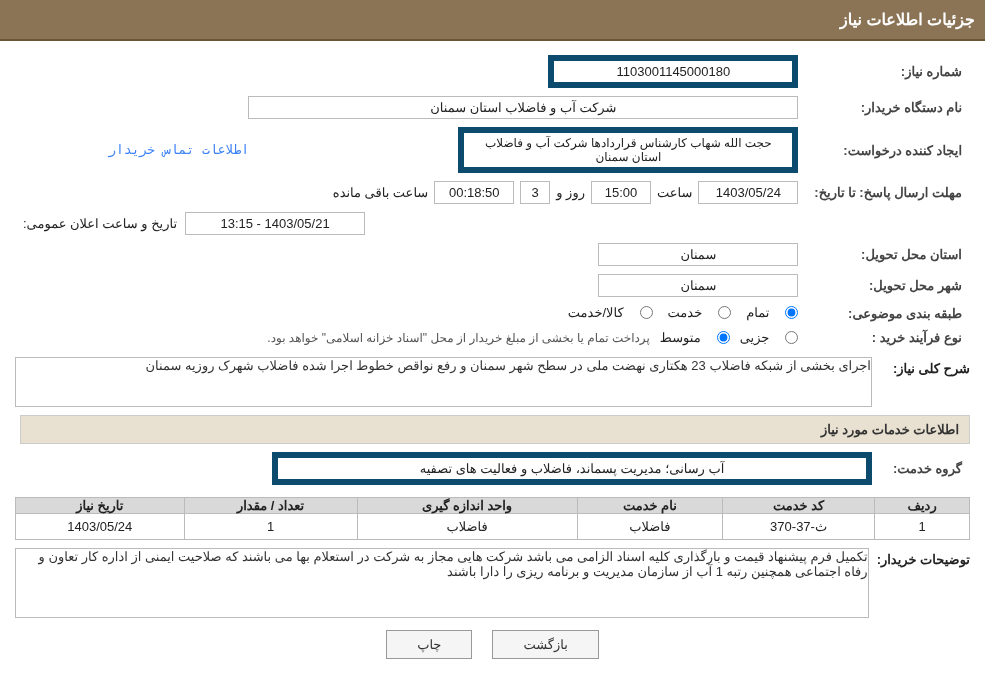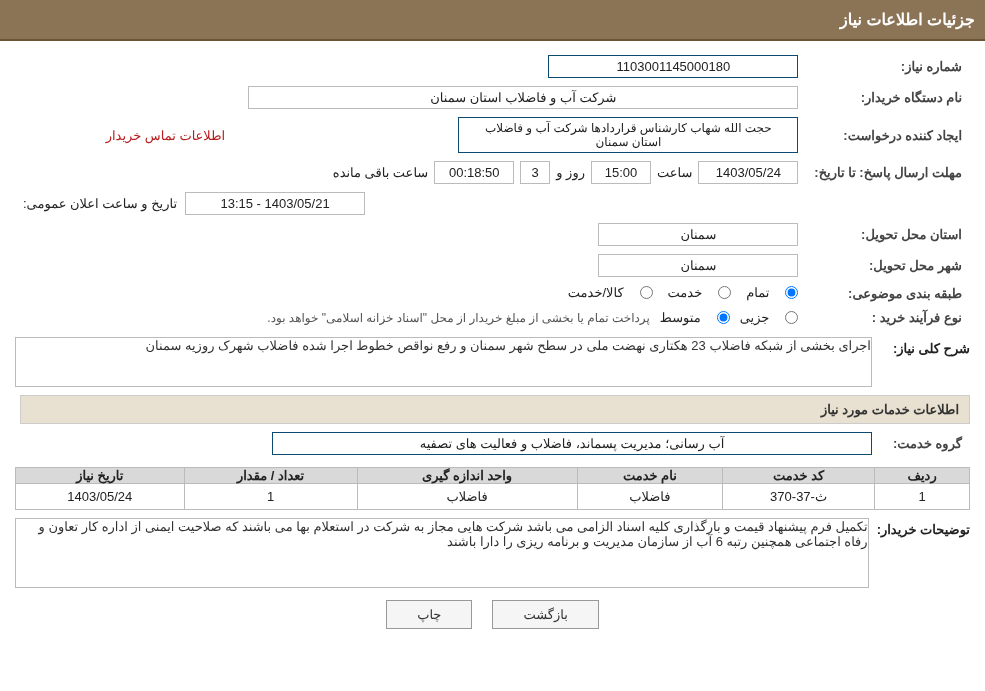--- a/index.html
+++ b/index.html
@@ -41,21 +41,21 @@
       color: #444;
       white-space: nowrap;
       text-align: right;
       font-weight: bold;
       width: 140px;
     }
     .value-cell {
       text-align: right;
     }
     .input-box {
-      border: 1px solid #0c4a6e;
+      border: 6px solid #0c4a6e;
       padding: 3px 18px;
       background: #fff;
       min-width: 200px;
       display: inline-block;
     }
     .input-box-wide {
       border: 1px solid #bbb;
       padding: 3px 6px;
       background: #fff;
       width: 100%;
@@ -63,23 +63,24 @@
     }
     .section-title {
       background: #e8e0d0;
       border: 1px solid #ccc;
       padding: 6px 10px;
       font-weight: bold;
       color: #333;
       margin: 8px 0 4px 5px;
     }
     .link-text {
-      color: #b91c1c;
+      color: #3b82f6;
       text-decoration: none;
       cursor: pointer;
+      font-family: Liberation Mono, monospace;
     }
     .radio-group {
       display: inline-flex;
       gap: 15px;
       align-items: center;
     }
     .radio-item {
       display: inline-flex;
       align-items: center;
       gap: 16px;
@@ -302,21 +303,21 @@
             <td>1</td>
             <td>1403/05/24</td>
           </tr>
         </tbody>
     </table>
 
     <div style="display:flex; align-items:flex-start; gap:8px; margin-top:8px;">
       <span style="font-weight:bold; white-space:nowrap; padding-top:4px; min-width:90px; text-align:right;">توضیحات خریدار:</span>
       <div style="flex:1;">
         <div class="desc-box" style="min-height:70px;">تکمیل فرم پیشنهاد قیمت و بارگذاری کلیه اسناد الزامی می باشد
-شرکت هایی مجاز به شرکت در استعلام بها می باشند که صلاحیت ایمنی از اداره کار تعاون و رفاه اجتماعی همچنین رتبه 6 آب از سازمان مدیریت و برنامه ریزی را دارا باشند</div>
+شرکت هایی مجاز به شرکت در استعلام بها می باشند که صلاحیت ایمنی از اداره کار تعاون و رفاه اجتماعی همچنین رتبه 1 آب از سازمان مدیریت و برنامه ریزی را دارا باشند</div>
       </div>
     </div>
 
     <div class="buttons-row">
       <button class="btn btn-back">بازگشت</button>
       <button class="btn btn-print">چاپ</button>
     </div>
 
   </div>
 </div>

